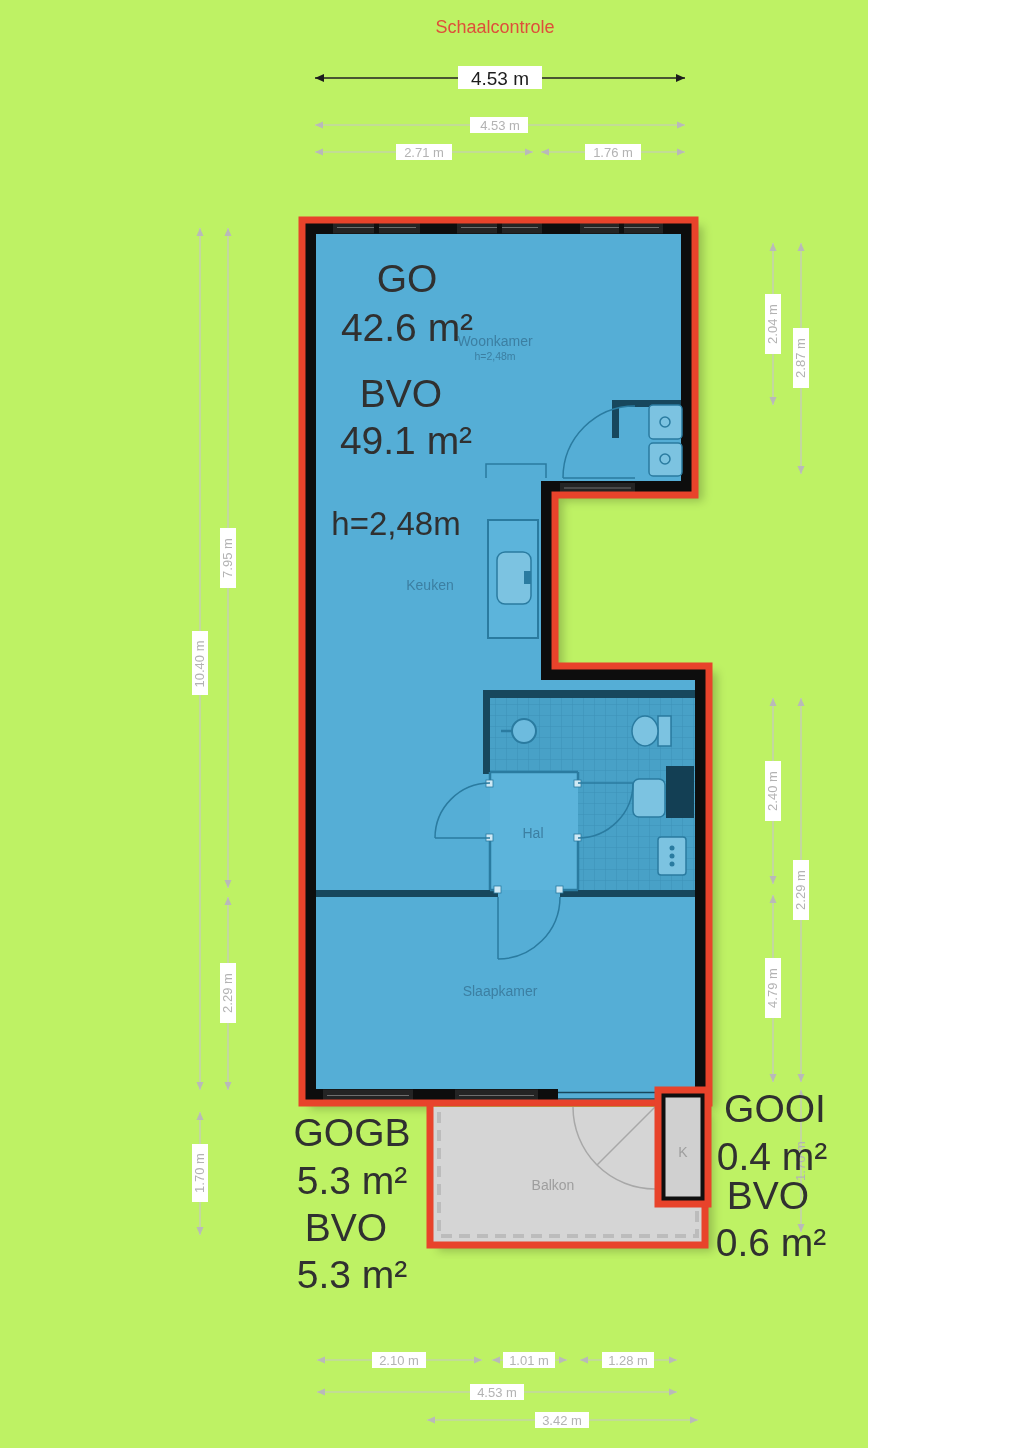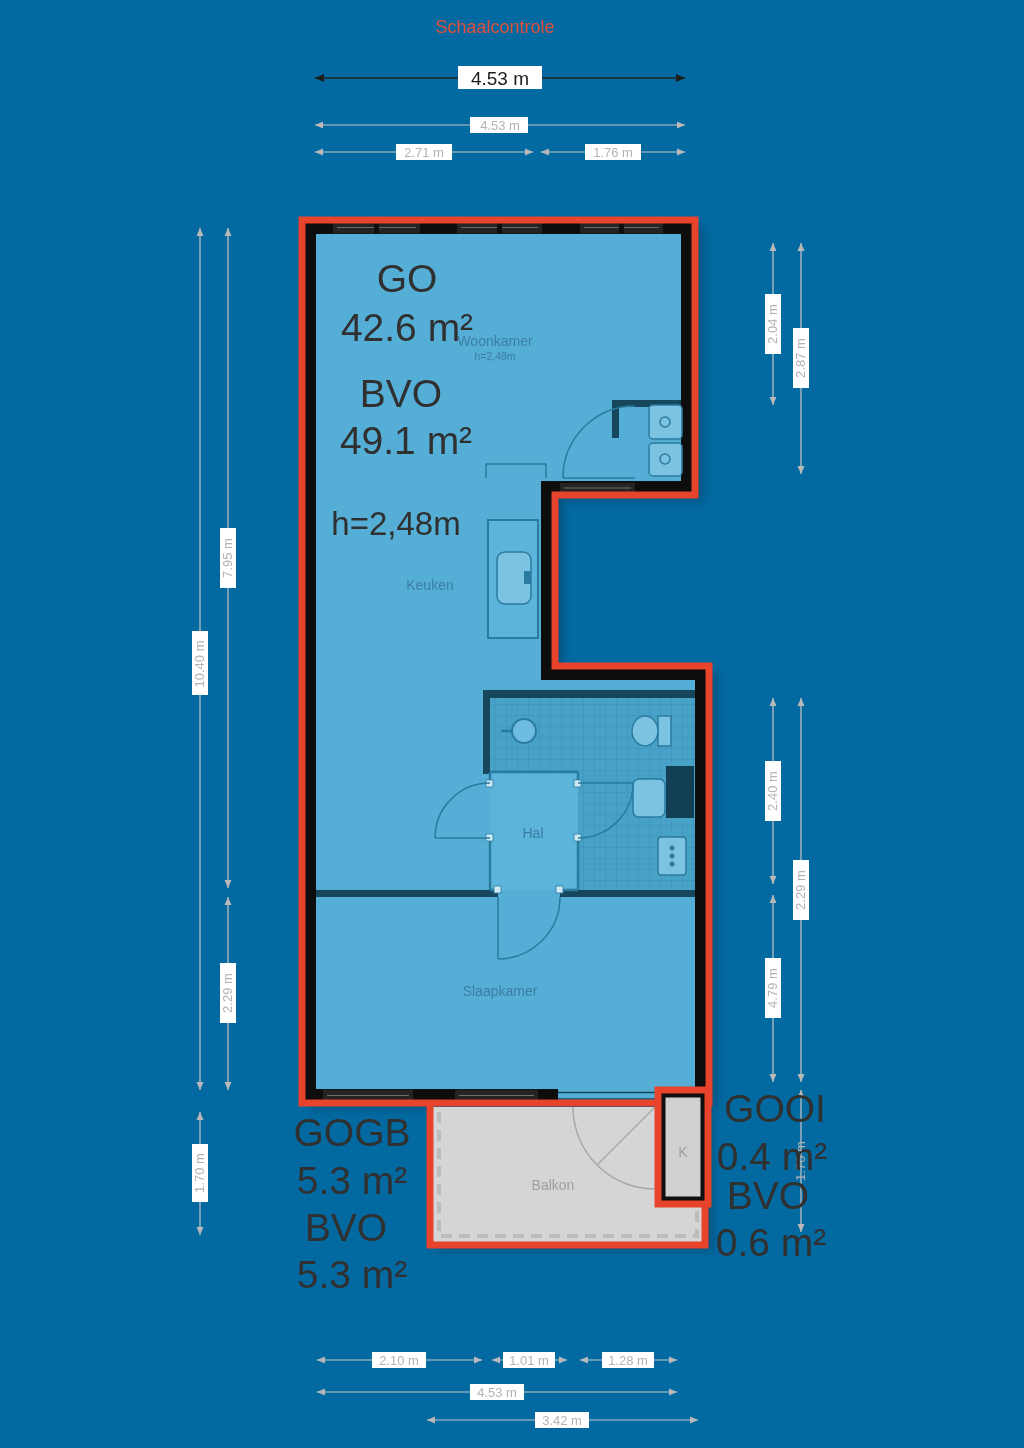--- a/index.html
+++ b/index.html
@@ -1,16 +1,16 @@
 <!DOCTYPE html>
 <html><head>
 <meta charset="utf-8">
 <style>
   html,body{margin:0;padding:0;background:#ffffff;}
-  .stage{position:relative;width:1024px;height:1448px;background:#0369a1;overflow:hidden;}
+  .stage{position:relative;width:868px;height:1448px;background:#bef264;overflow:hidden;}
   svg{display:block;}
   text{font-family:"Liberation Sans",sans-serif;}
   .title-text{font-size:18px;fill:#de4f3a;text-anchor:middle;}
   .scale-line{stroke:#222222;stroke-width:1.4;}
   .scale-text{font-size:19px;fill:#1d1d1d;text-anchor:middle;}
   .dim-line{stroke:#c6c6c6;stroke-width:1.2;fill:none;}
   .dim-text{font-size:13px;fill:#b3b3b3;text-anchor:middle;}
   .labelbg{fill:#ffffff;}
   .big{font-size:39px;fill:#303030;text-anchor:middle;}
   .bigh{font-size:33px;fill:#303030;text-anchor:middle;}

